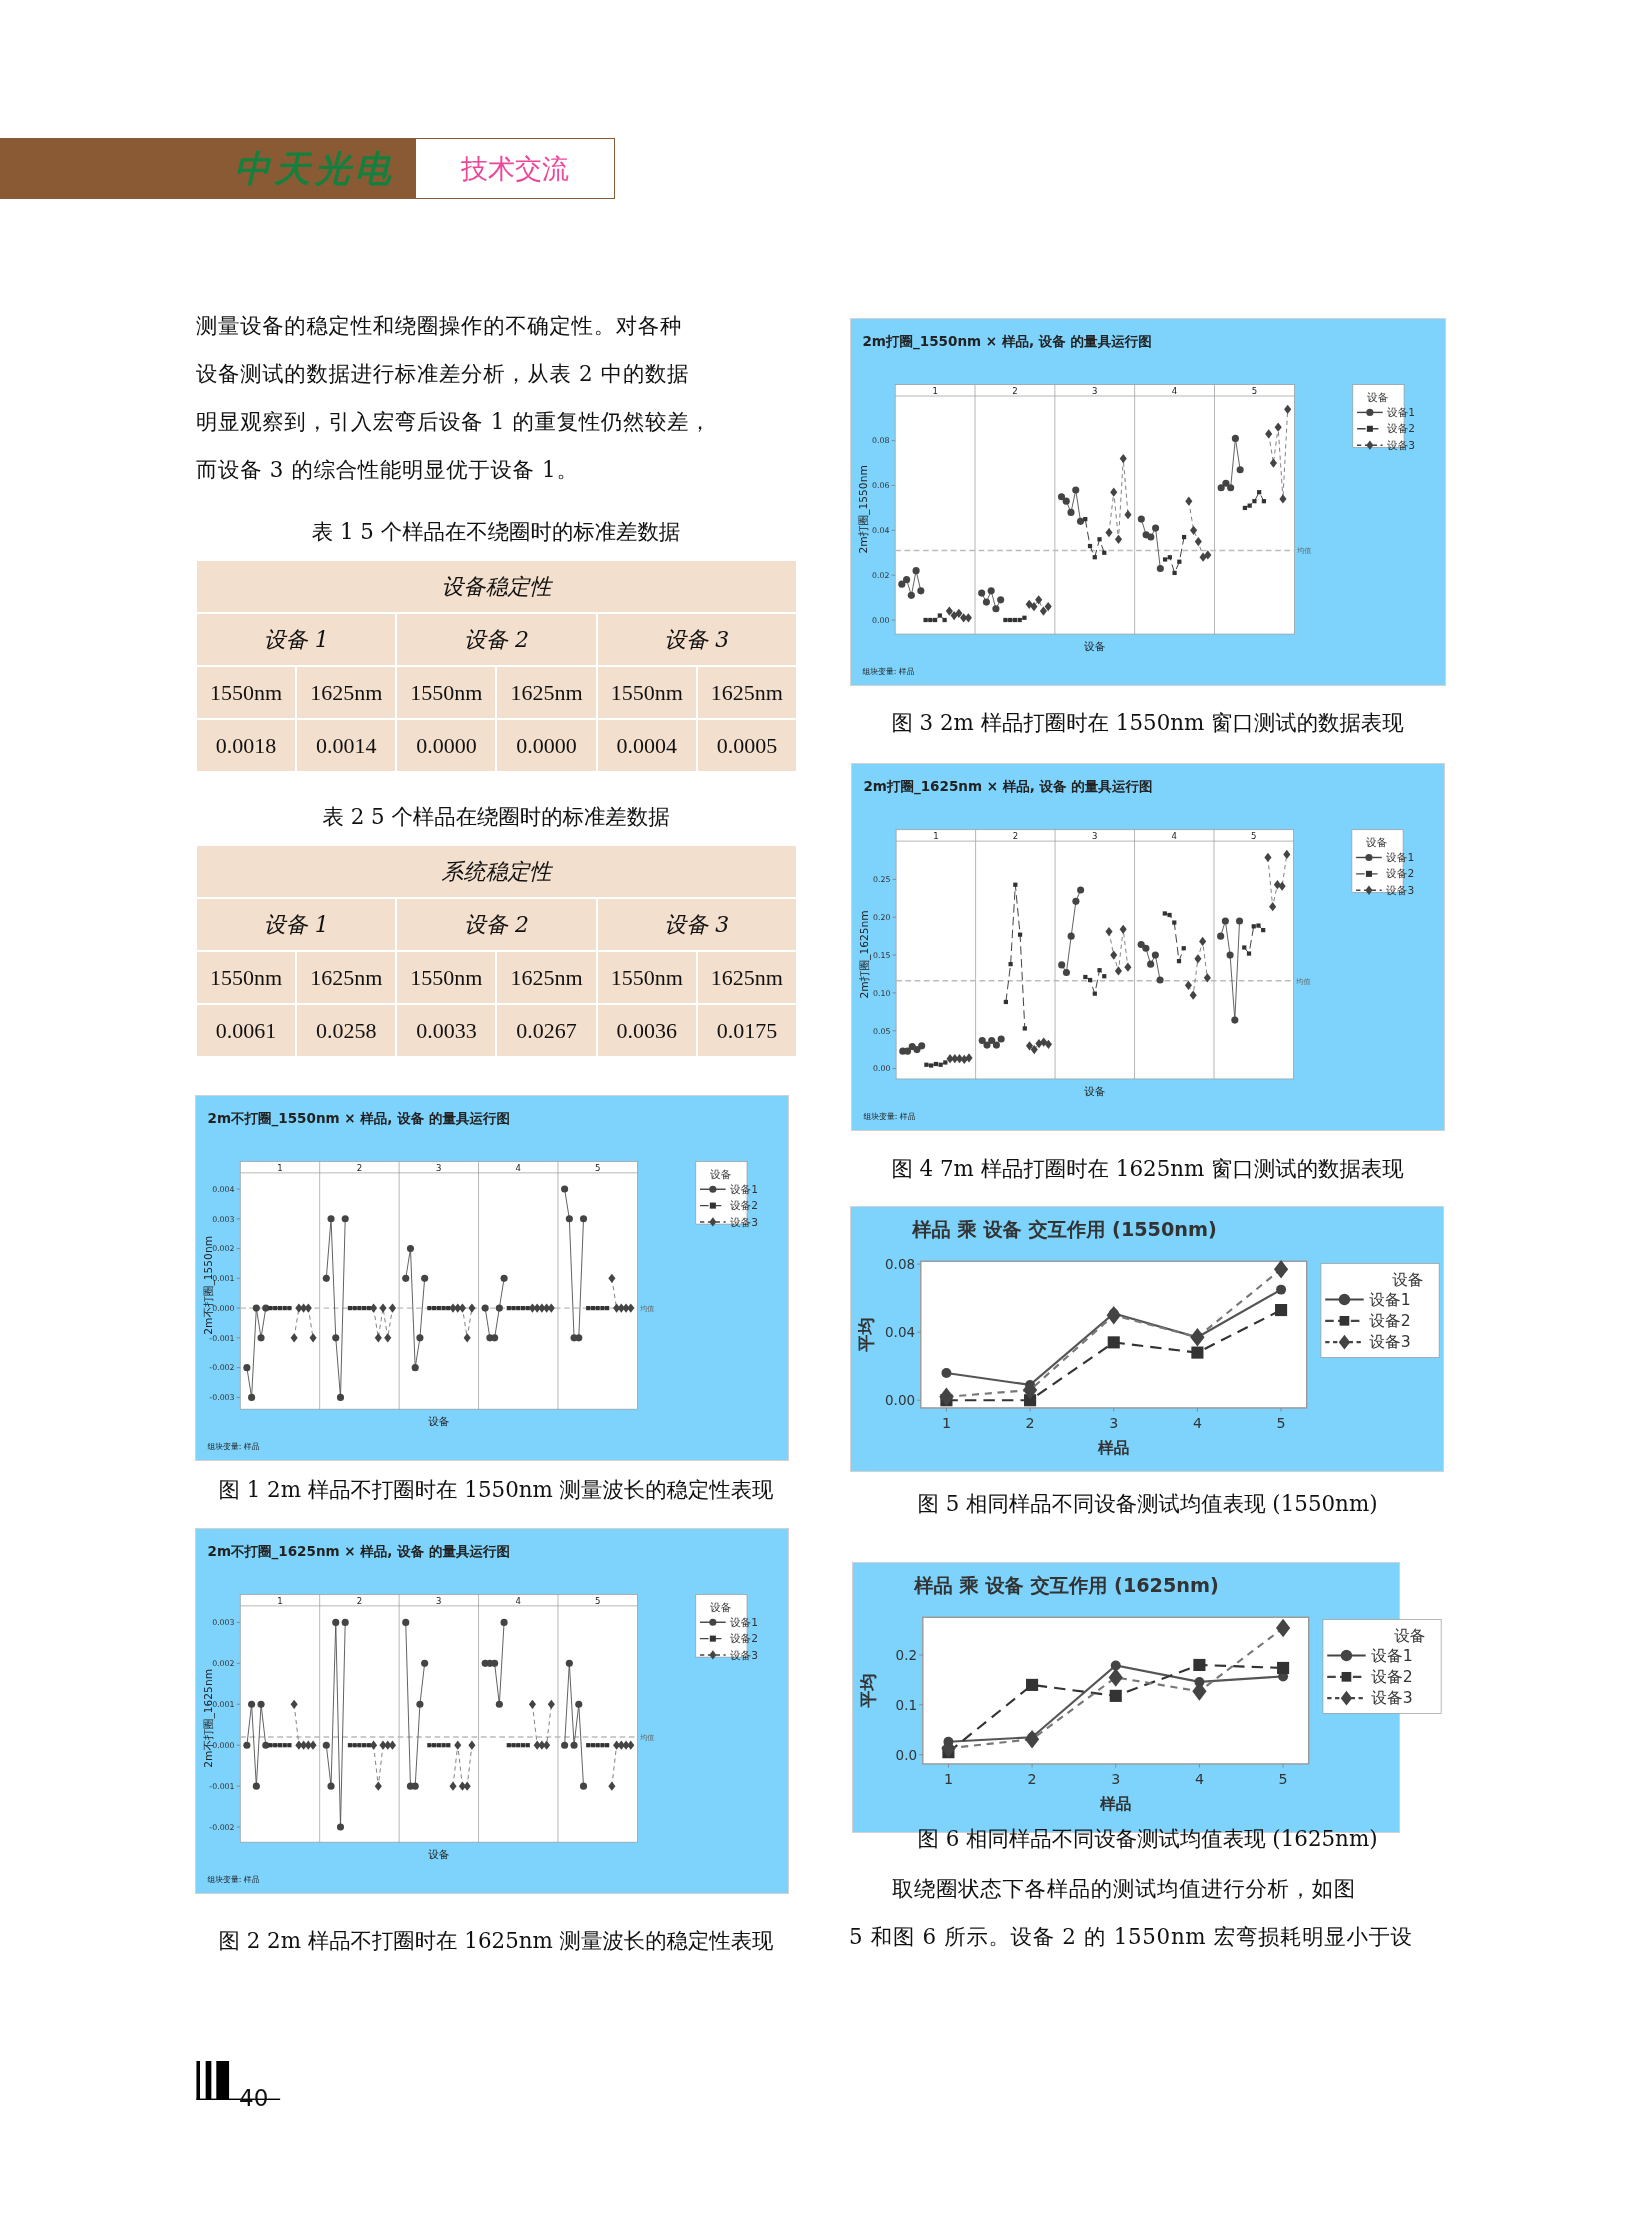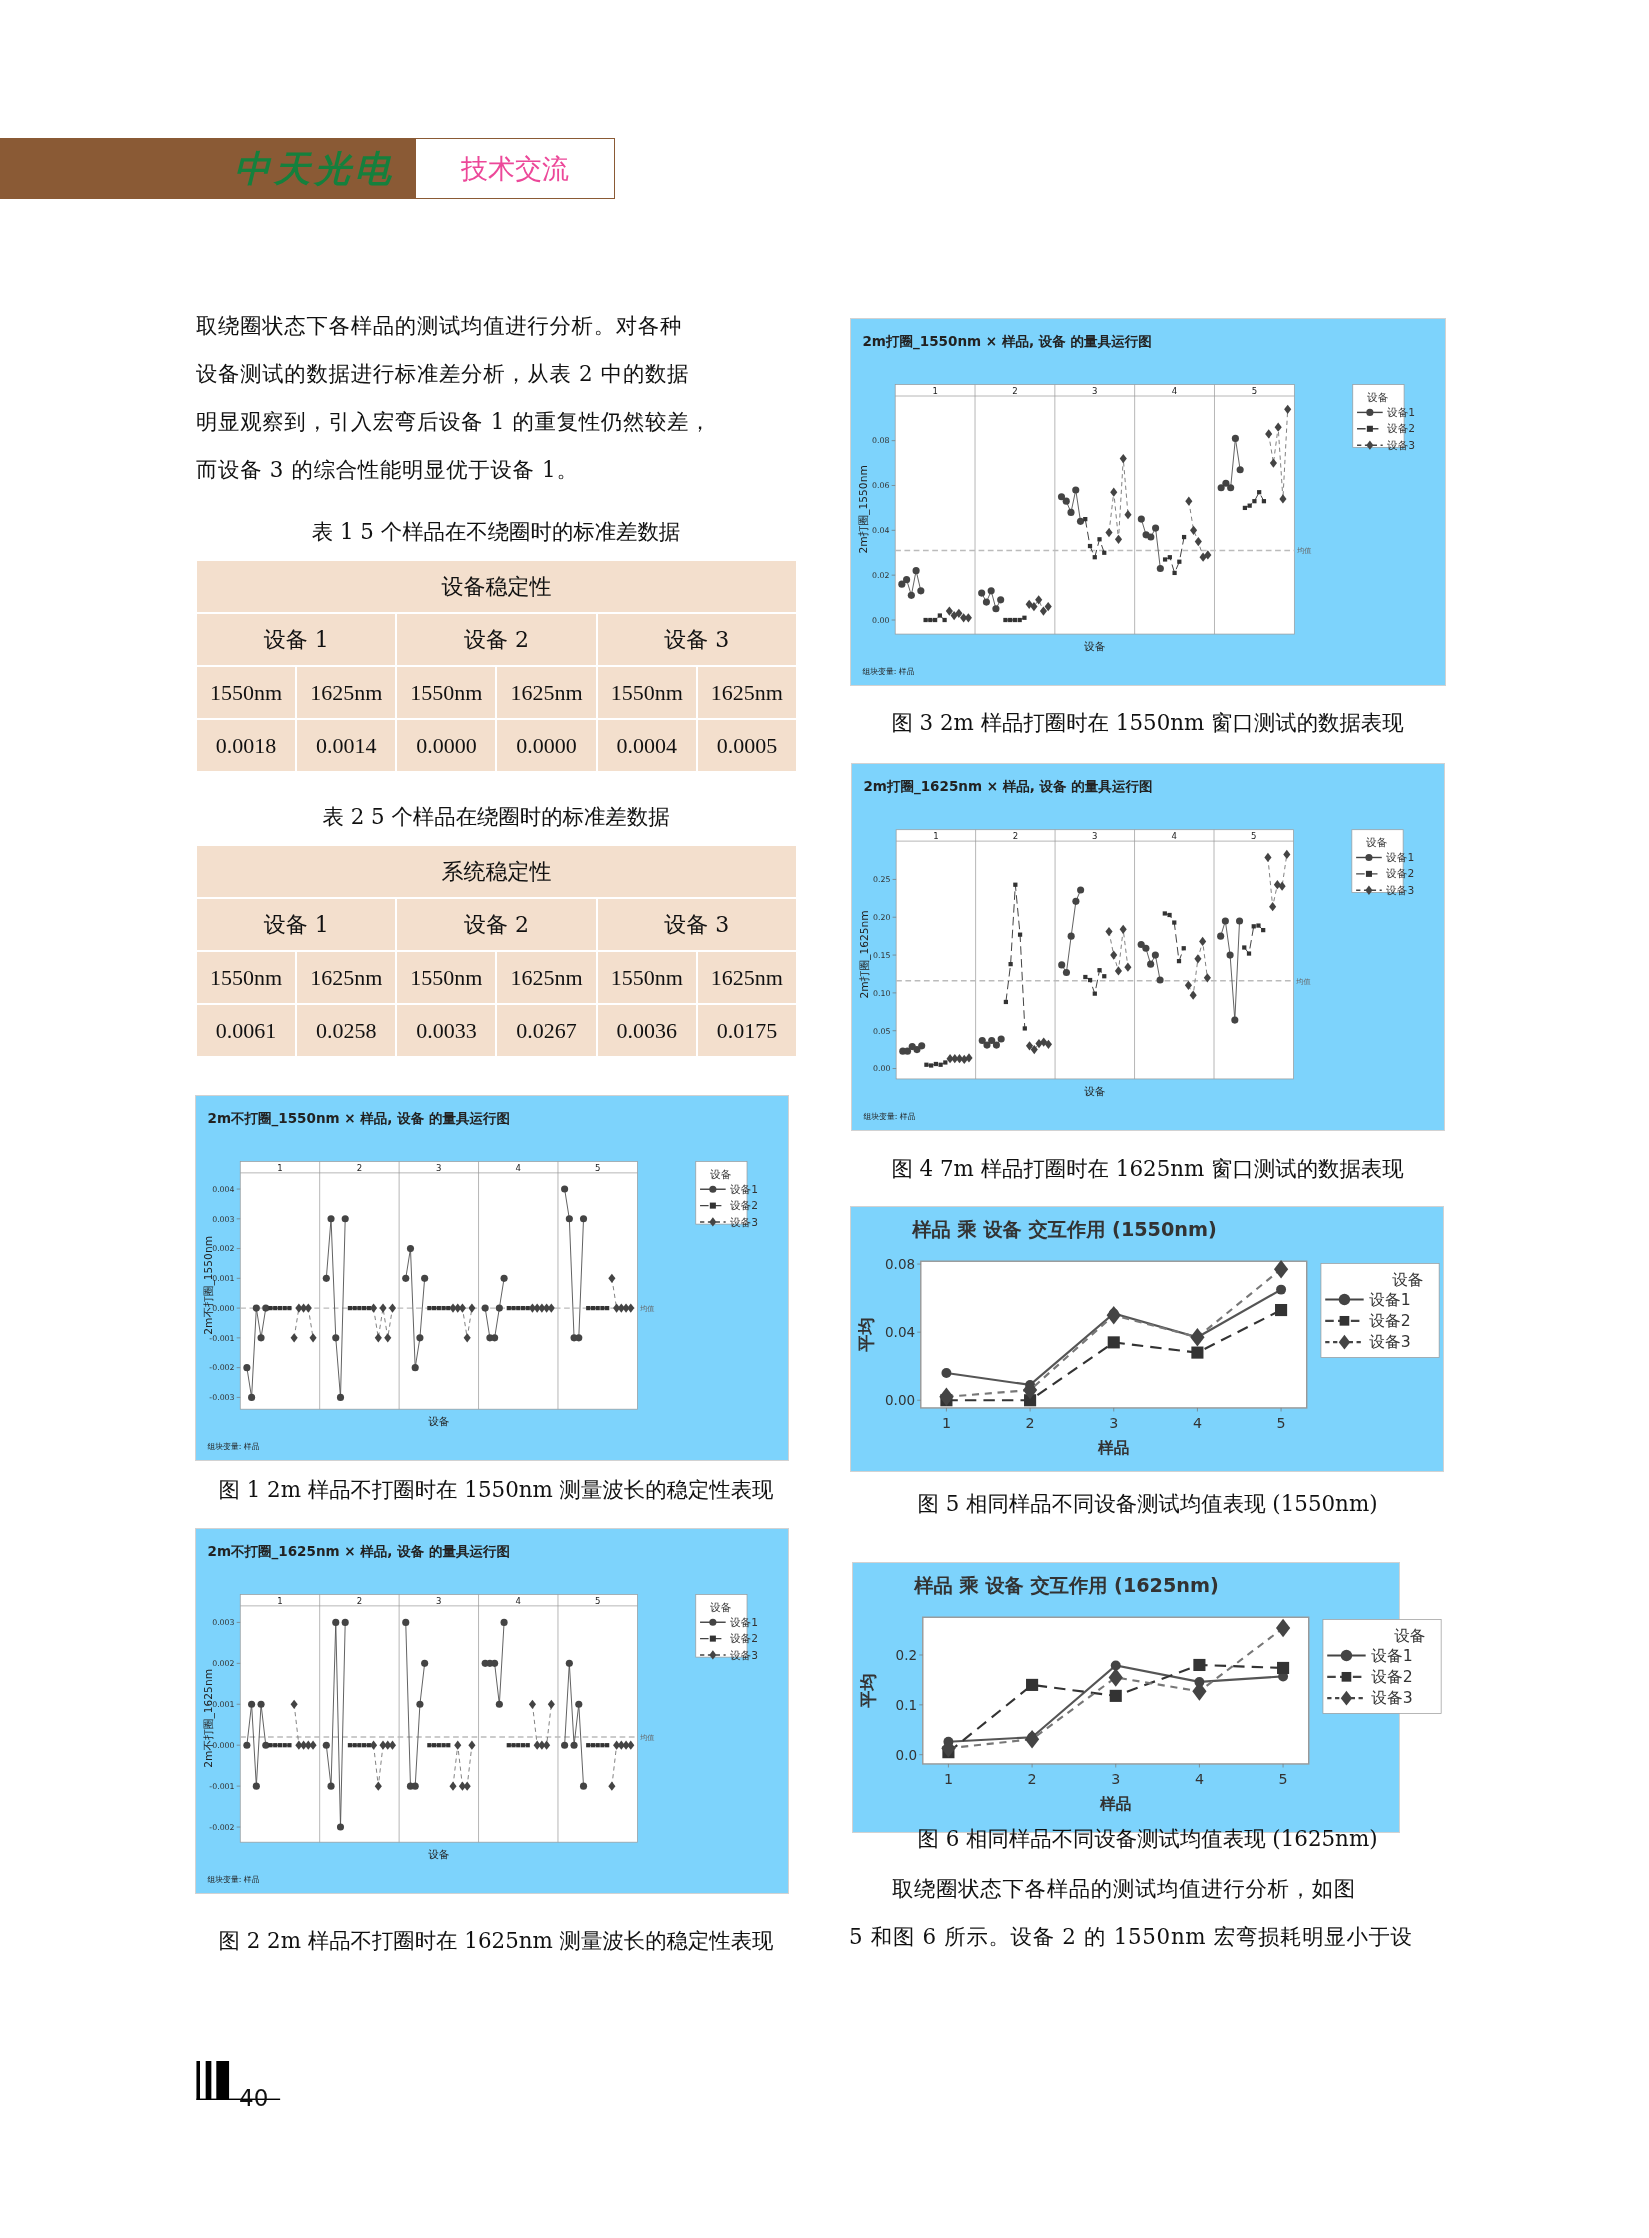--- a/index.html
+++ b/index.html
@@ -15,36 +15,36 @@
              background:#fff; color:#ec4899; font-family:"DejaVu Sans",sans-serif;
              font-size:27px; line-height:59px; text-align:center; box-sizing:content-box; }
   
   .para { font-size:21.4px; line-height:48px; text-align:justify; letter-spacing:0.7px; }
   .caption { font-size:21.4px; text-align:center; white-space:nowrap; }
   
   table.std { border-collapse:collapse; background:#f3dfcd; position:absolute;
               font-family:"Liberation Serif",serif; }
   table.std td { border:2.1px solid #ffffff; text-align:center; font-size:22px;
                  height:51px; padding:0; }
-  table.std td.head { font-family:"DejaVu Serif",serif; font-size:22px; }
+  table.std td.head { font-family:"DejaVu Serif",serif; font-size:22px;font-style:italic; }
   
   .fig { background:#7dd3fc; border:1.4px solid #d2d2d2; box-sizing:border-box; }
   .fig svg { position:absolute; left:0; top:0; }
   .pagebar { left:196px; top:2061px; }
   .pagenum { left:239px; top:2061px; font-family:"DejaVu Sans",sans-serif; font-size:23px;margin-top:24px; }
 </style>
 </head>
 <body>
 
 <div class="abs hdr-brown"></div>
 <div class="abs hdr-logo">中天光电</div>
 <div class="abs hdr-box">技术交流</div>
 
 <div class="abs para" style="left:196px; top:302px; width:600px;">
-  <div>取绕圈状态下各样品的测试均值进行分析。对各种</div>
+  <div>测量设备的稳定性和绕圈操作的不确定性。对各种</div>
   <div>设备测试的数据进行标准差分析，从表 2 中的数据</div>
   <div>明显观察到，引入宏弯后设备 1 的重复性仍然较差，</div>
   <div>而设备 3 的综合性能明显优于设备 1。</div>
 </div>
 
 <div class="abs caption" style="left:196px; top:517px; width:600px;">表 1 5 个样品在不绕圈时的标准差数据</div>
 <table class="std" style="left:195px; top:559px; width:603px;">
   <tbody>
       <tr>
         <td colspan="6" class="head">设备稳定性</td>

